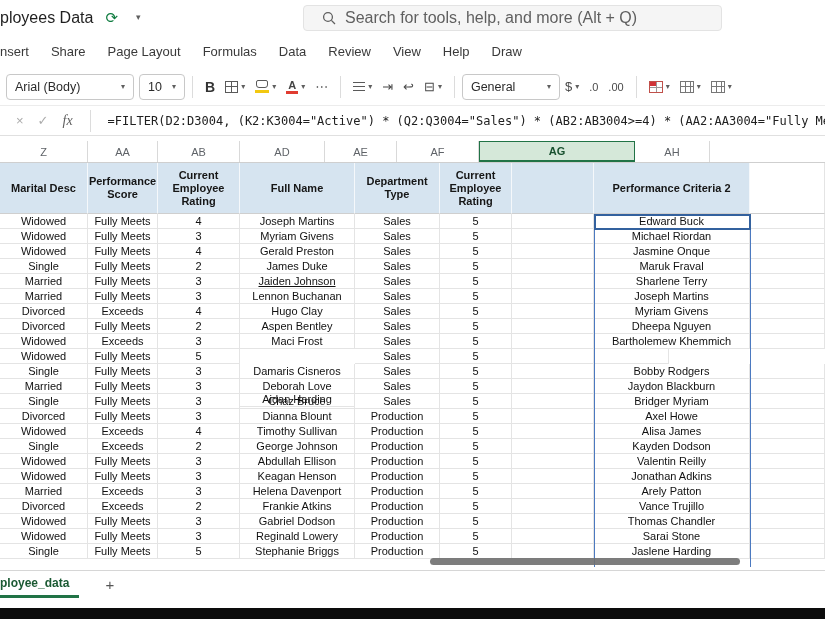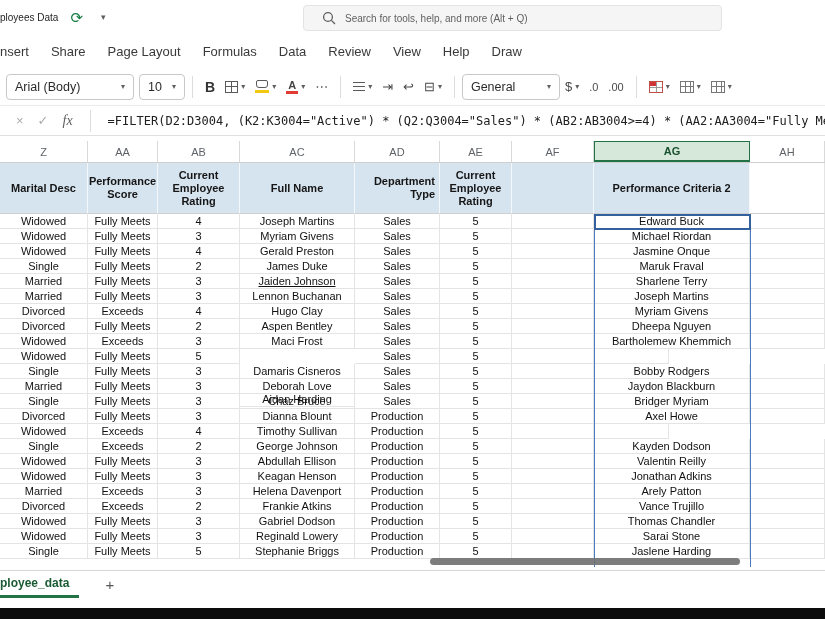--- a/index.html
+++ b/index.html
@@ -1,28 +1,28 @@
 <!DOCTYPE html>
 <html><head>
 <meta charset="utf-8">
 <style>
   * { margin:0; padding:0; box-sizing:border-box; }
   html,body { width:825px; height:619px; overflow:hidden; background:#fff;
     font-family:"Liberation Sans", sans-serif; position:relative; }
 
   
   .topbar { position:absolute; top:0; left:0; right:0; height:35px; display:flex; align-items:center; background:#fff; }
-  .doc-title { font-size:10px; color:#1f1f1f; font-weight:500; white-space:nowrap; }
+  .doc-title { font-size:16px; color:#1f1f1f; font-weight:500; white-space:nowrap; }
   .sync { color:#107c41; font-size:15px; margin-left:12px; }
   .chev { font-size:8px; color:#5f5f5f; line-height:1; }
   .title-chev { margin-left:18px; font-size:9px; }
   .searchbox { position:absolute; left:303px; top:5px; width:419px; height:26px; background:#f5f5f5;
     border:1px solid #e3e3e3; border-radius:4px; display:flex; align-items:center; padding-left:18px; gap:9px; }
   .searchbox svg { flex:0 0 auto; }
-  .searchbox input { flex:1; border:none; outline:none; background:transparent; font-size:10px;
+  .searchbox input { flex:1; border:none; outline:none; background:transparent; font-size:16px;
     font-family:"Liberation Sans",sans-serif; color:#a21caf; }
   .searchbox input::placeholder { color:#5f5f5f; opacity:1; }
 
   
   .menubar { position:absolute; top:35px; left:0; right:0; height:33px; display:flex; align-items:center; background:#fff; }
   .menu-item { font-size:13px; color:#3a3a3a; padding:0 11px; cursor:default; white-space:nowrap; }
   .menu-item:first-child { padding-left:0; }
 
   
   .toolbar { position:absolute; top:68px; left:0; right:0; height:38px; display:flex; align-items:center;
@@ -211,33 +211,32 @@
   </div>
   <div class="sep"></div>
   <span class="formula-text">=FILTER(D2:D3004, (K2:K3004="Active") * (Q2:Q3004="Sales") * (AB2:AB3004&gt;=4) * (AA2:AA3004="Fully Mee</span>
 </div>
 
 <div class="sheet">
   <div class="colheaders" id="colheaders">
       <div class="colh" style="width: 88px;">Z</div>
       <div class="colh" style="width: 70px;">AA</div>
       <div class="colh" style="width: 82px;">AB</div>
-      <div class="colh" style="width: 115px;">AC</div>
       <div class="colh" style="width: 85px;">AD</div>
       <div class="colh" style="width: 72px;">AE</div>
       <div class="colh" style="width: 82px;">AF</div>
       <div class="colh colh-sel" style="width: 156px;">AG</div>
       <div class="colh" style="width: 75px;">AH</div>
     </div>
   <div class="headerrow" id="headerrow">
       <div class="hcell" style="width: 88px;">Marital Desc</div>
       <div class="hcell" style="width: 70px;">Performance Score</div>
       <div class="hcell" style="width: 82px;">Current Employee Rating</div>
       <div class="hcell" style="width: 115px;">Full Name</div>
-      <div class="hcell" style="width: 85px; text-align: right;">Department Type</div>
+      <div class="hcell" style="width: 85px;">Department Type</div>
       <div class="hcell" style="width: 72px;">Current Employee Rating</div>
       <div class="hcell" style="width: 82px;"></div>
       <div class="hcell" style="width: 156px;">Performance Criteria 2</div>
       <div class="hcell hcell-out" style="width: 75px;"></div>
     </div>
   <div id="gridrows">
       <div class="grow">
         <div class="gcell" style="width: 88px;">Widowed</div>
         <div class="gcell" style="width: 70px;">Fully Meets</div>
         <div class="gcell" style="width: 82px;">4</div>
@@ -391,20 +390,21 @@
         <div class="gcell" style="width: 75px;"></div>
       </div>
       <div class="grow">
         <div class="gcell" style="width: 88px;">Widowed</div>
         <div class="gcell" style="width: 70px;">Exceeds</div>
         <div class="gcell" style="width: 82px;">4</div>
         <div class="gcell" style="width: 115px;">Timothy Sullivan</div>
         <div class="gcell" style="width: 85px;">Production</div>
         <div class="gcell" style="width: 72px;">5</div>
         <div class="gcell" style="width: 82px;"></div>
+        <div class="gcell" style="width: 156px;">Alisa James</div>
         <div class="gcell" style="width: 75px;"></div>
       </div>
       <div class="grow">
         <div class="gcell" style="width: 88px;">Single</div>
         <div class="gcell" style="width: 70px;">Exceeds</div>
         <div class="gcell" style="width: 82px;">2</div>
         <div class="gcell" style="width: 115px;">George Johnson</div>
         <div class="gcell" style="width: 85px;">Production</div>
         <div class="gcell" style="width: 72px;">5</div>
         <div class="gcell" style="width: 82px;"></div>

